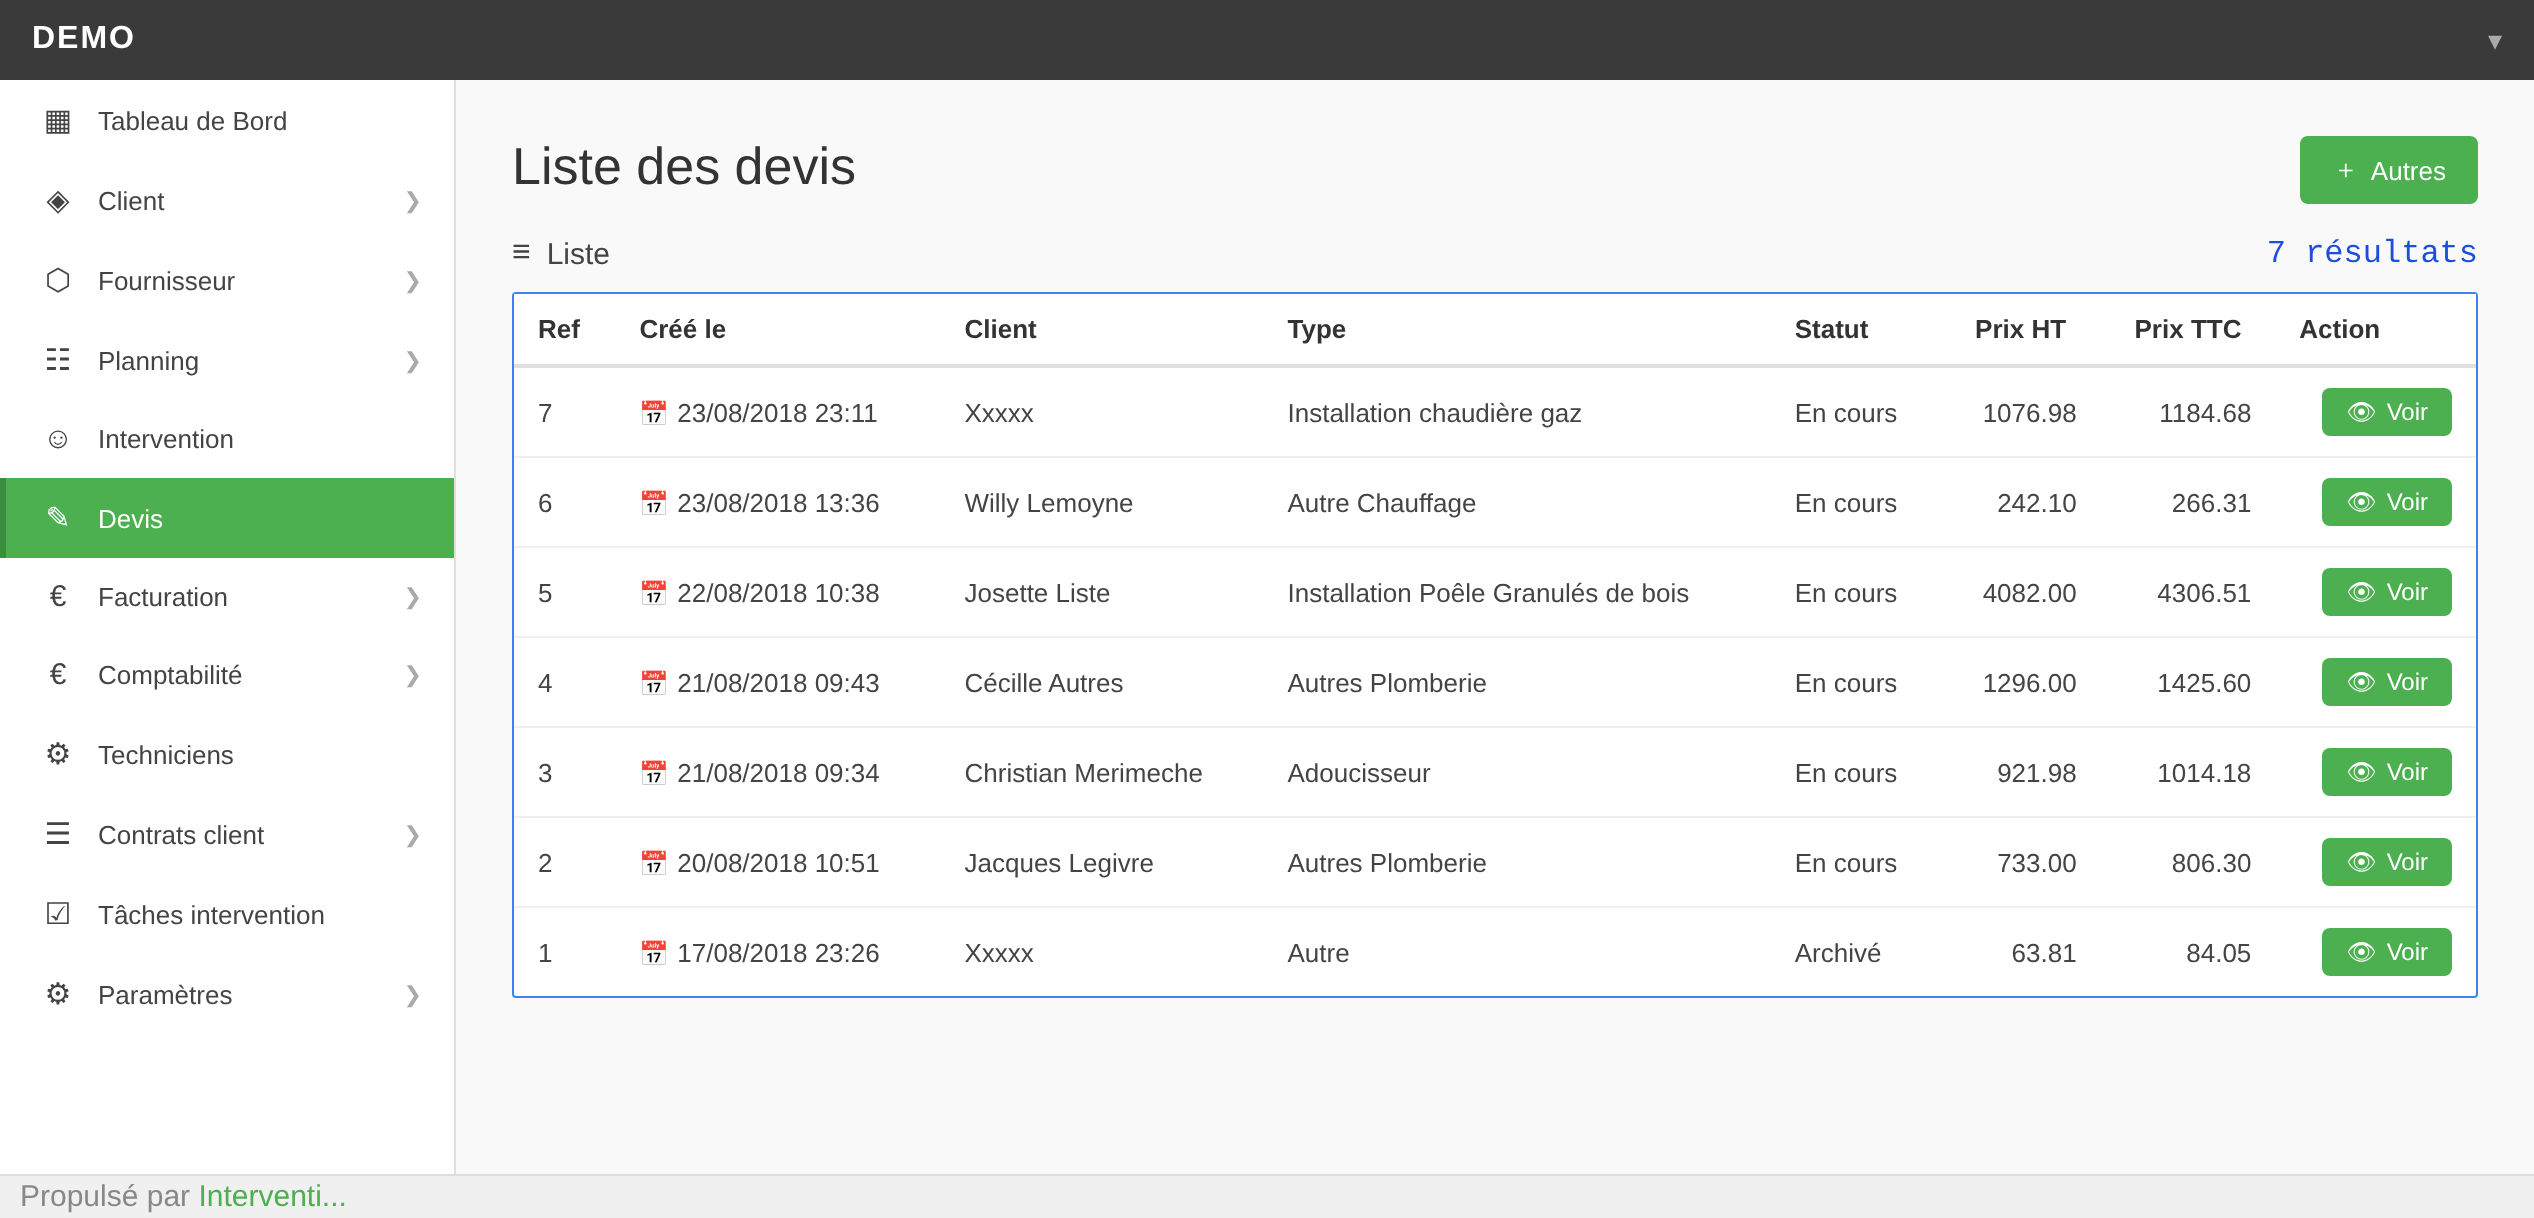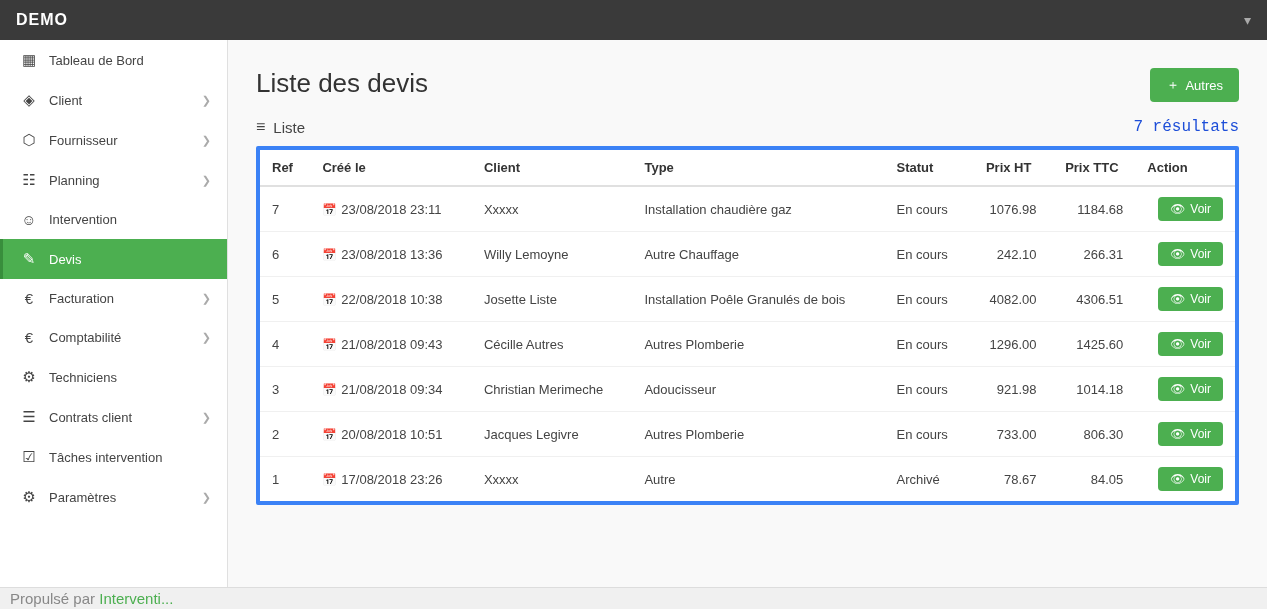--- a/index.html
+++ b/index.html
@@ -86,21 +86,21 @@
       align-items: center;
       gap: 8px;
       font-size: 15px;
       color: #444;
     }
     .result-count { font-size: 16px; color: #1d4ed8; font-family: Liberation Mono, monospace; }
 
     
     .table-container {
       background: #fff;
-      border: 4px solid #3b82f6;
+      border: 1px solid #3b82f6;
       border-radius: 2px;
     }
     table { width: 100%; border-collapse: collapse; }
     thead tr { background: #fff; }
     thead th {
       padding: 10px 12px;
       text-align: left;
       font-weight: 600;
       color: #333;
       border-bottom: 2px solid #e0e0e0;
@@ -345,21 +345,21 @@
               <td class="center">
                 <button class="btn-voir"><span style="font-size:12px;">👁</span> Voir</button>
               </td>
             </tr>
             <tr>
               <td>1</td>
               <td><span class="calendar-icon">📅</span>17/08/2018 23:26</td>
               <td>Xxxxx</td>
               <td>Autre</td>
               <td class="status-badge">Archivé</td>
-              <td class="right">78.67</td>
+              <td class="right">63.81</td>
               <td class="right">84.05</td>
               <td class="center">
                 <button class="btn-voir"><span style="font-size:12px;">👁</span> Voir</button>
               </td>
             </tr>
           </tbody>
       </table>
     </div>
   </div>
 </div>

